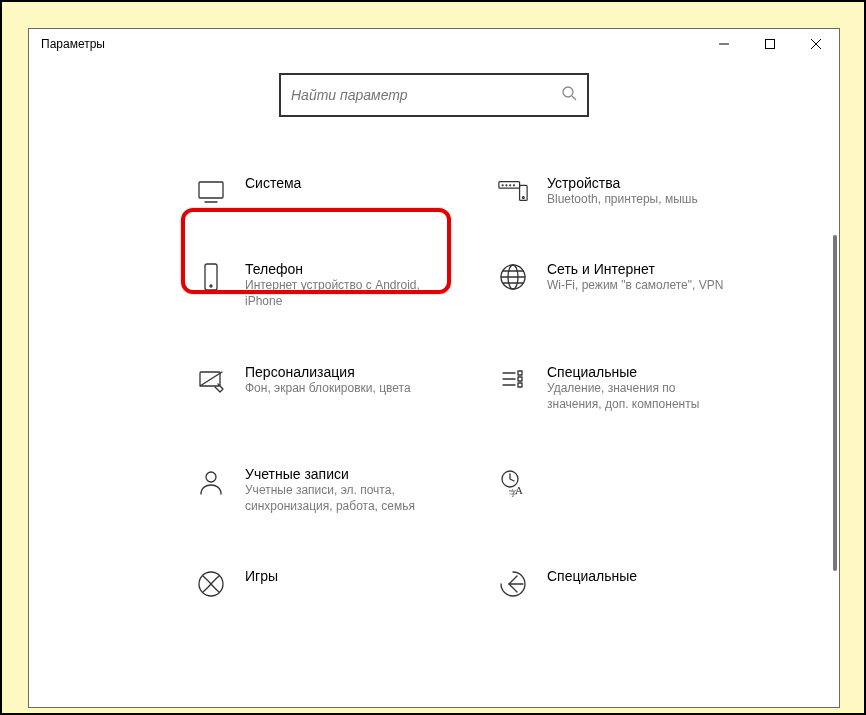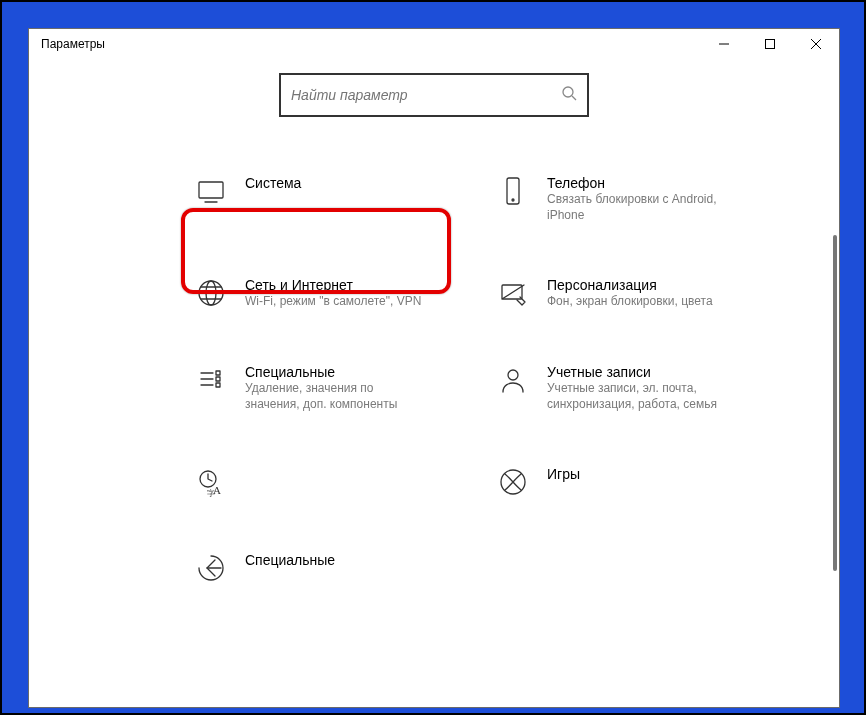--- a/index.html
+++ b/index.html
@@ -1,17 +1,17 @@
 <!DOCTYPE html>
 <html><head>
 <meta charset="utf-8">
 <style>
   * { box-sizing: border-box; margin: 0; padding: 0; }
   html, body { width: 866px; height: 715px; font-family: "Segoe UI", Tahoma, sans-serif; background: #fff; overflow: hidden; }
-  .frame { width: 866px; height: 715px; border: 2px solid #000; position: relative; background: #1d4ed8; }
+  .frame { width: 866px; height: 715px; border: 2px solid #000; position: relative; background: #fef9c3; }
   .window { position: absolute; left: 26px; top: 26px; width: 812px; height: 680px; border: 1px solid #6b6b6b; background: #fff; display: flex; flex-direction: column; }
   .titlebar { height: 30px; display: flex; align-items: center; justify-content: space-between; padding-left: 12px; }
   .title-text { font-size: 12px; color: #000; }
   .win-controls { display: flex; height: 100%; }
   .win-btn { width: 46px; display: flex; align-items: center; justify-content: center; cursor: pointer; }
   .win-btn svg { stroke: #000; stroke-width: 1; fill: none; }
   .content-scroller { flex: 1; position: relative; overflow: hidden; }
   .content { padding-top: 14px; }
   .search-wrap { display: flex; justify-content: center; }
   .search-box { width: 310px; height: 44px; border: 2px solid #333; display: flex; align-items: center; padding: 0 10px; }
@@ -76,28 +76,45 @@
                   <rect x="4" y="7" width="24" height="16" rx="1"></rect>
                   <path d="M10 27 H22"></path>
                 </svg>
               </div>
               <div class="cat-text">
                 <div class="cat-title">Система</div>
               </div>
             </div>
             <div class="cat-item">
               <div class="cat-icon">
+                <svg width="34" height="32" viewBox="0 0 34 32" stroke="#333" stroke-width="1.3" fill="none" stroke-linecap="round" stroke-linejoin="round">
+                  <rect x="2" y="6" width="22" height="7" rx="1"></rect>
+                  <rect x="24" y="10" width="8" height="16" rx="1"></rect>
+                  <circle cx="28" cy="23" r="1"></circle>
+                  <circle cx="6" cy="10" r="0.5"></circle>
+                  <circle cx="10" cy="10" r="0.5"></circle>
+                  <circle cx="14" cy="10" r="0.5"></circle>
+                  <circle cx="18" cy="10" r="0.5"></circle>
+                </svg>
+              </div>
+              <div class="cat-text">
+                <div class="cat-title">Устройства</div>
+                <div class="cat-desc">Bluetooth, принтеры, мышь</div>
+              </div>
+            </div>
+            <div class="cat-item">
+              <div class="cat-icon">
                 <svg width="32" height="32" viewBox="0 0 32 32" stroke="#333" stroke-width="1.3" fill="none" stroke-linecap="round" stroke-linejoin="round">
                   <rect x="10" y="3" width="12" height="26" rx="2"></rect>
                   <circle cx="16" cy="25" r="1"></circle>
                 </svg>
               </div>
               <div class="cat-text">
                 <div class="cat-title">Телефон</div>
-                <div class="cat-desc">Связать блокировки с Android, iPhone</div>
+                <div class="cat-desc">Интернет устройство с Android, iPhone</div>
               </div>
             </div>
             <div class="cat-item">
               <div class="cat-icon">
                 <svg width="32" height="32" viewBox="0 0 32 32" stroke="#333" stroke-width="1.3" fill="none" stroke-linecap="round" stroke-linejoin="round">
                   <circle cx="16" cy="16" r="12"></circle>
                   <ellipse cx="16" cy="16" rx="5" ry="12"></ellipse>
                   <path d="M4 16 H28 M6 10 H26 M6 22 H26"></path>
                 </svg>
               </div>

